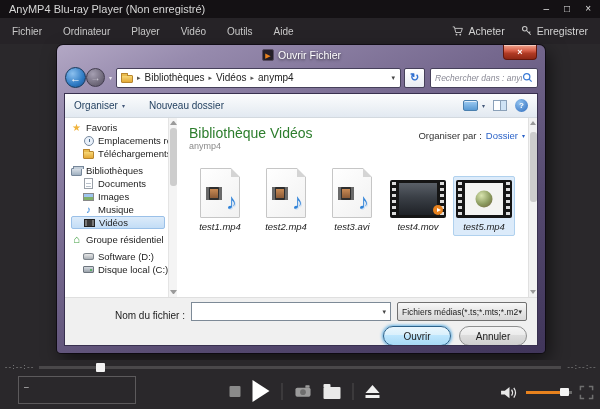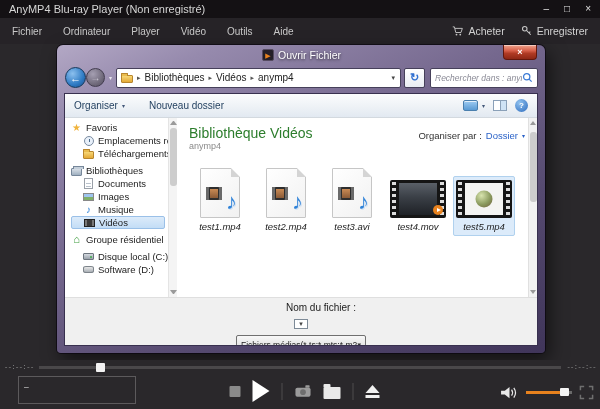--- a/index.html
+++ b/index.html
@@ -137,30 +137,30 @@
   .frame.light { background:#f4f4f2; }
   .frame .dot { position:absolute; left:50%; top:50%; transform:translate(-50%,-50%); width:17px; height:17px; border-radius:50%; background:radial-gradient(circle at 35% 30%,#d8e4ae,#8a9a5e 55%,#6e5a3a); }
   .playbadge { position:absolute; right:3px; bottom:3px; width:10px; height:10px; border-radius:50%; background:#e8821e; }
   .playbadge::after { content:""; position:absolute; left:3.5px; top:2.5px; width:0; height:0; border-left:4px solid #fff; border-top:2.5px solid transparent; border-bottom:2.5px solid transparent; }
   .file-scroll { position:absolute; right:0; top:0; bottom:0; width:9px; background:#f2f2f2; border-left:1px solid #e0e0e0; }
   .file-scroll .thumb { position:absolute; top:14px; left:1px; width:7px; height:70px; background:#cdcdcd; border-radius:3px; }
   .file-scroll .up { position:absolute; top:3px; left:1px; border-left:3.5px solid transparent; border-right:3.5px solid transparent; border-bottom:4px solid #9a9a9a; }
   .file-scroll .down { position:absolute; bottom:3px; left:1px; border-left:3.5px solid transparent; border-right:3.5px solid transparent; border-top:4px solid #9a9a9a; }
 
   .dlg-footer { height:48px; background:#f0f0f0; border-top:1px solid #dfdfdf; padding:4px 10px 0 10px; flex:0 0 auto; }
-  .frow1 { display:flex; align-items:center; gap:6px;flex-direction:column; }
+  .frow1 { display:flex; align-items:flex-end; gap:6px; }
   .fnlabel { width:110px; text-align:right; font-size:10px; color:#1c1c1c; }
   .fncombo { flex:1; height:19px; background:#fff; border:1px solid #7d8a97; display:flex; align-items:center; padding:0 4px; font-size:10px; color:#222; }
   .fncombo .fill { flex:1; }
   .fncombo .chev { font-size:7px; color:#444; }
   .ftype { width:130px; height:19px; background:linear-gradient(#f8f8f8,#e6e6e6 50%,#d8d8d8); border:1px solid #707070; border-radius:2px; display:flex; align-items:center; padding:0 4px; font-size:8.5px; color:#1c1c1c; }
   .ftype .txt { flex:1; white-space:nowrap; overflow:hidden; }
   .ftype .chev { font-size:7px; color:#333; }
   .frow2 { margin-top:5px; display:flex; justify-content:flex-end; gap:8px; }
-  .btn { width:68px; height:20px; font-size:10px; color:#1c1c1c; display:flex; align-items:center; justify-content:center; border-radius:1px; }
+  .btn { width:68px; height:20px; font-size:10px; color:#1c1c1c; display:flex; align-items:center; justify-content:center; border-radius:10px; }
   .btn.default { background:linear-gradient(#eaf6fd,#d9f0fc 45%,#bee6fd 46%,#a7d9f5); border:1px solid #2c628b; box-shadow:0 0 3px 1px #69b4e4; }
   .btn.normal { background:linear-gradient(#f4f4f4,#ebebeb 45%,#dddddd 46%,#cfcfcf); border:1px solid #8e8f8f; }
 
   svg { display:block; }
 </style>
 </head>
 <body>
 
 <div id="app">
 
@@ -305,29 +305,29 @@
               <span>Vidéos</span>
             </div>
           <div class="sgap"></div>
           <div class="srow lvl0">
               <span class="sico i-house">⌂</span>
               <span>Groupe résidentiel</span>
             </div>
           <div class="sgap"></div>
           <div class="srow lvl1">
               <span class="sico">
+                <span class="i-disc"></span>
+              </span>
+              <span>Software (D:)</span>
+            </div>
+          <div class="srow lvl1">
+              <span class="sico">
                 <span class="i-hdd"></span>
               </span>
               <span>Disque local (C:)</span>
-            </div>
-          <div class="srow lvl1">
-              <span class="sico">
-                <span class="i-disc"></span>
-              </span>
-              <span>Software (D:)</span>
             </div>
         </div>
         <div class="side-scroll">
           <span class="up"></span>
           <span class="thumb"></span>
           <span class="down"></span>
         </div>
 
         <div class="content">
           <div class="chead">

